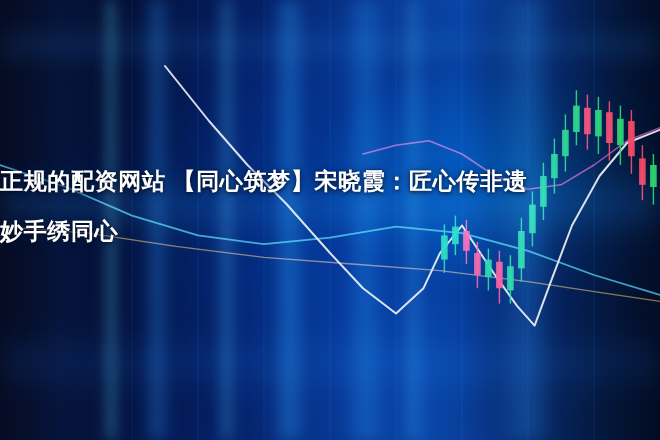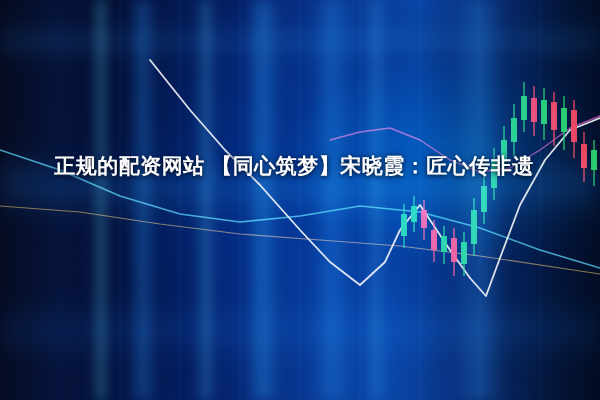--- a/index.html
+++ b/index.html
@@ -54,21 +54,20 @@
     inset: 0;
     mix-blend-mode: screen;
     opacity: 0.95;
   }
 
   
   .headline {
     position: absolute;
     left: 0;
     width: 588px;
-    text-align: center;
     color: #ffffff;
     font-size: 21px;
     font-weight: 700;
     line-height: 42px;
     letter-spacing: 0.5px;
     text-shadow: 0 1px 4px rgba(0,0,0,0.75), 0 0 10px rgba(0,30,90,0.6);
     white-space: nowrap;
   }
   .line1 { top: 145px; }
   .line2 { top: 190px; }
@@ -155,14 +154,15 @@
         <line x1="574" y1="100" x2="574" y2="158" stroke="#ff3b3b" stroke-width="1.3" opacity="0.95"></line>
         <rect x="571" y="110" width="6" height="32" fill="#ff3b3b" opacity="0.95"></rect>
         <line x1="584" y1="132" x2="584" y2="182" stroke="#ff3b3b" stroke-width="1.3" opacity="0.95"></line>
         <rect x="581" y="144" width="6" height="24" fill="#ff3b3b" opacity="0.95"></rect>
         <line x1="594" y1="140" x2="594" y2="186" stroke="#2bd94a" stroke-width="1.3" opacity="0.95"></line>
         <rect x="591" y="150" width="6" height="20" fill="#2bd94a" opacity="0.95"></rect>
       </g>
   </svg>
 
   <div class="headline line1">正规的配资网站 【同心筑梦】宋晓霞：匠心传非遗</div>
+  <div class="headline line2">妙手绣同心</div>
 
 </div>
 
 </body></html>

